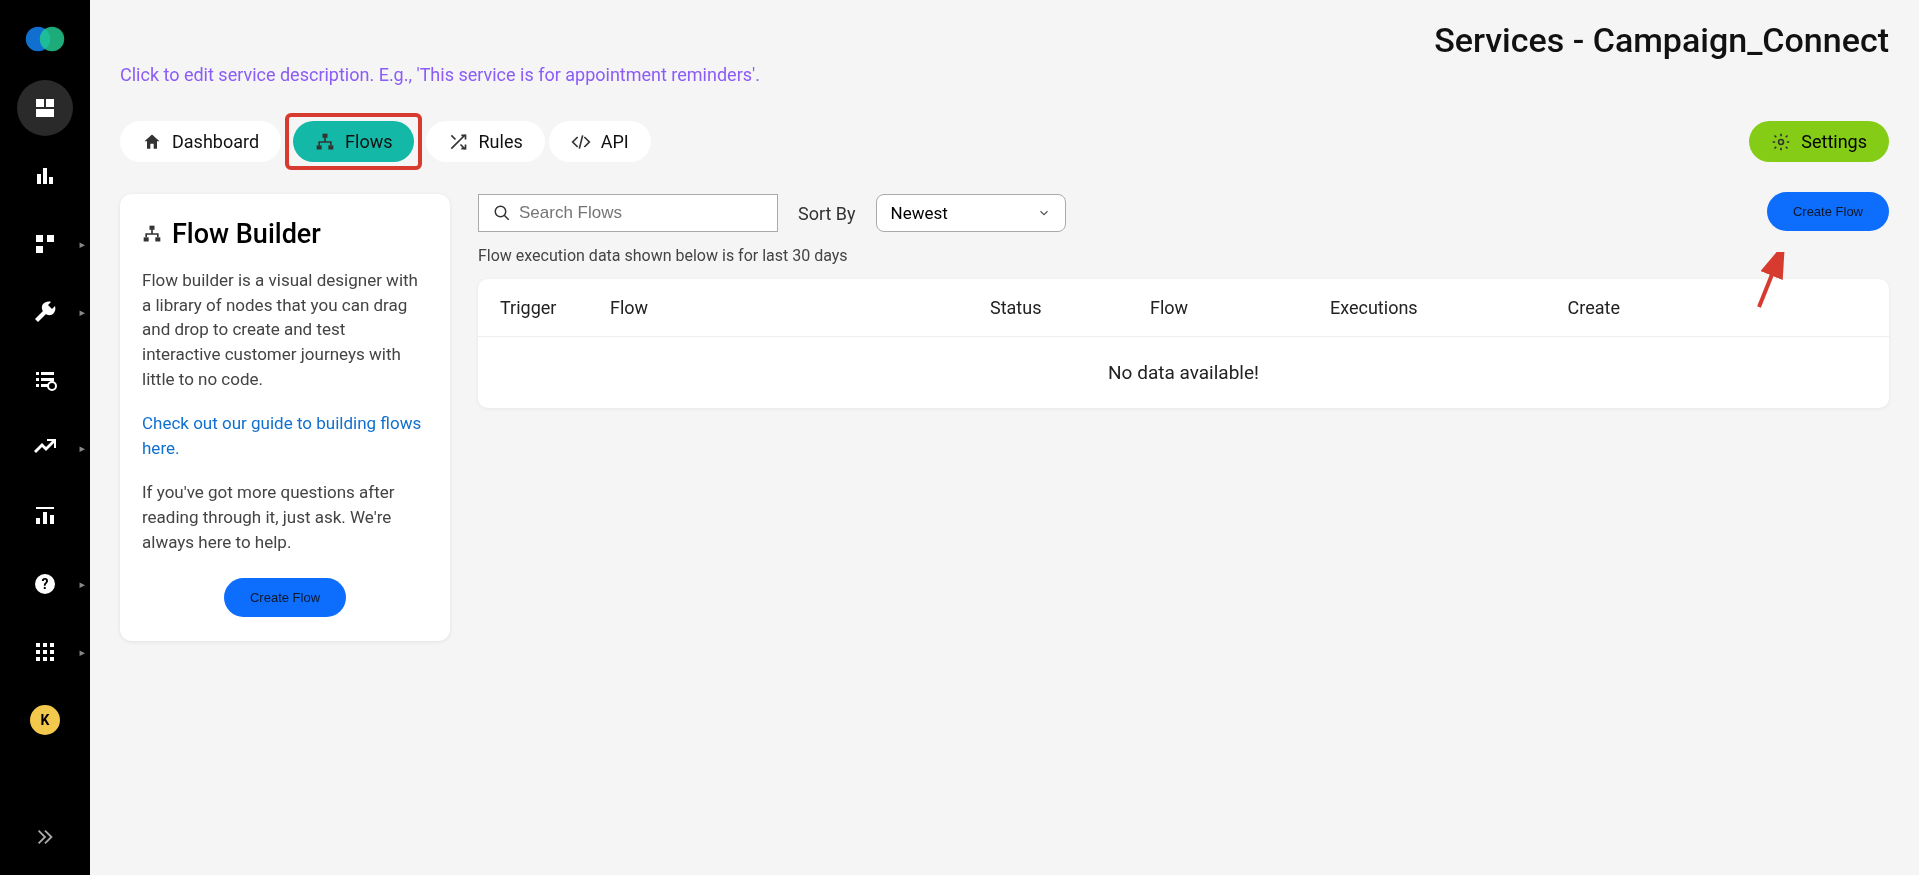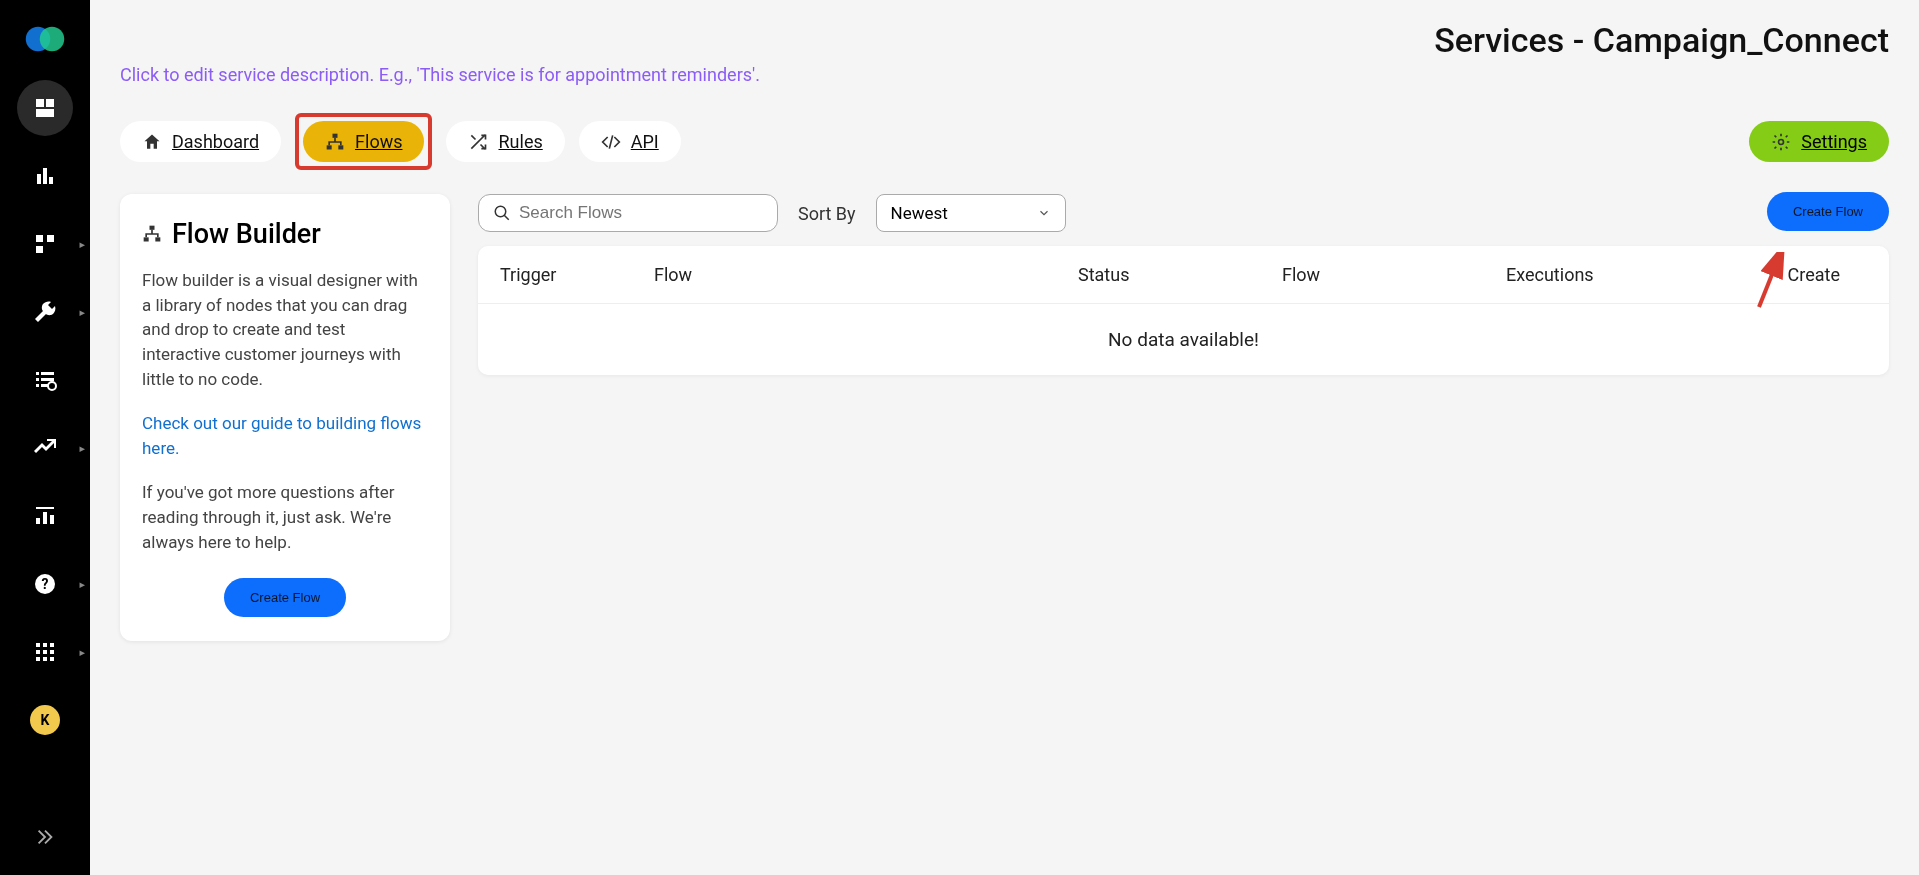--- a/index.html
+++ b/index.html
@@ -71,36 +71,35 @@
 }
 .page-sub {
   font-size: 18px;
   color: #8b5cf6;
   margin-top: 4px;
   margin-bottom: 28px;
 }
 .tabsrow {
   display: flex;
   align-items: center;
-  gap: 14px;
+  gap: 4px;
   margin-bottom: 24px;
-  text-decoration: underline;
 }
 .tab-pill {
   display: inline-flex;
   align-items: center;
   gap: 10px;
   padding: 10px 22px;
   background: #fff;
   border-radius: 24px;
   font-size: 18px;
   color: #111;
   cursor: pointer;
 }
-.tab-pill.active { background: #eab308; }
+.tab-pill.active { background: #14b8a6; }
 .tab-wrap-highlight {
   border: 4px solid #d73a2f;
   border-radius: 6px;
   padding: 4px;
   display: inline-flex;
 }
 .settings-btn {
   margin-left: auto;
   display: inline-flex;
   align-items: center;
@@ -133,21 +132,21 @@
   border-radius: 26px;
   font-size: 13px;
   cursor: pointer;
   display: inline-block;
 }
 .card .btn-primary { display: block; margin: 24px auto 0; }
 .flow-area { flex: 1; position: relative; }
 .search-sort-row { display: flex; align-items: center; gap: 20px; margin-bottom: 14px; }
 .search-box {
   display: flex; align-items: center; gap: 8px;
-  border: 1px solid #aaa; border-radius: 12px;
+  border: 1px solid #aaa; border-radius: 0;
   padding: 8px 14px; width: 300px; background: #fff;
 }
 .search-box input {
   border: none; outline: none; font-size: 17px; flex: 1;
 }
 .sortby-label { font-size: 18px; color: #333; }
 .select-box {
   border: 1px solid #aaa; border-radius: 8px;
   padding: 8px 14px; width: 190px; background: #fff;
   display: flex; align-items: center; justify-content: space-between;
@@ -158,21 +157,20 @@
 .table {
   background: #fff;
   border-radius: 10px;
   box-shadow: 0 1px 4px rgba(0,0,0,0.06);
   overflow: hidden;
 }
 .table-head, .table-row {
   display: grid;
   grid-template-columns: 110px 380px 160px 180px 180px 110px;
   padding: 18px 22px;
-  gap: 44px;
 }
 .table-head { font-size: 18px; color: #222; border-bottom: 1px solid #eee; }
 .table-empty {
   text-align: center;
   padding: 24px;
   font-size: 19px;
   color: #222;
 }
 .th-right { text-align: right; }
 .arrow-annotation {
@@ -357,20 +355,21 @@
         </div>
         <span class="sortby-label">Sort By</span>
         <div class="select-box">
           <span>Newest</span>
           <svg width="14" height="14" viewBox="0 0 24 24">
               <path d="M6 9l6 6 6-6" stroke="#555" stroke-width="2" fill="none"></path>
             </svg>
         </div>
       </div>
 
+      <div class="note">Flow execution data shown below is for last 30 days</div>
 
       <div class="table">
         <div class="table-head">
           <div>Trigger</div>
           <div>Flow</div>
           <div>Status</div>
           <div>Flow</div>
           <div>Executions</div>
           <div class="th-right">Create</div>
         </div>

